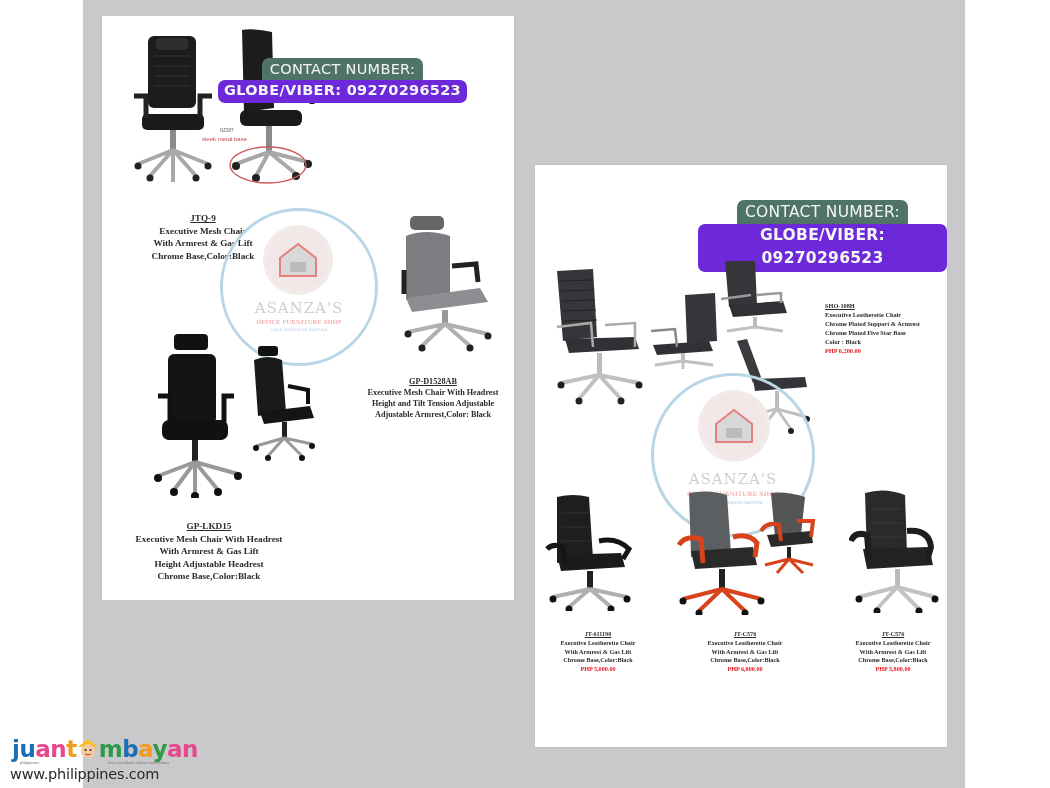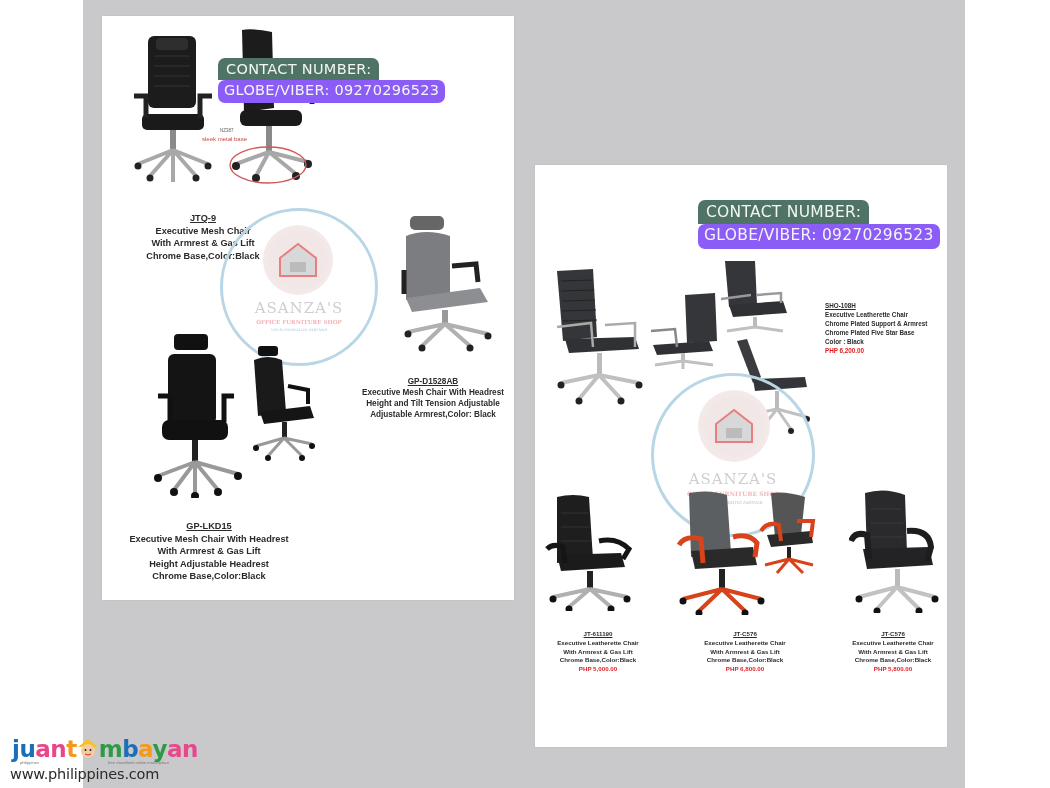--- a/index.html
+++ b/index.html
@@ -7,29 +7,29 @@
   body { position: relative; font-family: "Liberation Sans", sans-serif; }
 
   .bg-gray { position: absolute; left: 83px; top: 0; width: 882px; height: 788px; background: #c9c9cb; }
 
   .flyer { position: absolute; background: #ffffff; box-shadow: 0 0 1px rgba(0,0,0,0.15); }
   .flyer-left { left: 102px; top: 16px; width: 412px; height: 584px; }
   .flyer-right { left: 535px; top: 165px; width: 412px; height: 582px; }
 
   .contact-badge {
     position: absolute; background: #4f7466; color: #f3f6f4;
-    font-family: "DejaVu Sans", sans-serif; text-align: left;
+    font-family: "DejaVu Sans", sans-serif; text-align: center;
     letter-spacing: 0.3px;
   }
   .contact-badge .l1 { display: inline-block; background: #4f7466; border-radius: 7px 7px 0 0; padding: 1px 8px 0; }
-  .contact-badge .l2 { display: block; background: #8b5cf6; border-radius: 7px; padding: 0 6px 2px; }
+  .contact-badge .l2 { display: block; background: #6d28d9; border-radius: 7px; padding: 0 6px 2px; font-weight: bold; }
   .badge-left { left: 218px; top: 58px; background: transparent; font-size: 14.5px; line-height: 21px; }
   .badge-right { left: 163px; top: 35px; background: transparent; font-size: 15.5px; line-height: 23px; }
 
-  .product-text { position: absolute; text-align: center; font-weight: bold; color: #2b2b2b; }
+  .product-text { position: absolute; text-align: center; font-weight: bold; color: #2b2b2b; font-family: Liberation Serif, serif; }
   .product-text .code { text-decoration: underline; display: block; }
   .product-text .line { display: block; }
   .product-text .price { display: block; color: #e11b22; }
   .pt-large { font-size: 9.2px; line-height: 12.5px; }
   .pt-small { font-size: 6.2px; line-height: 8.8px; }
 
   
   .watermark { position: absolute; border: 3px solid #b9d6e6; border-radius: 50%; }
   .wm-house { position: absolute; border-radius: 50%; background: radial-gradient(circle, #f2e7e7 55%, #f6f0f0 100%); }
   .wm-house svg { position: absolute; left: 50%; top: 50%; transform: translate(-50%,-50%); }

